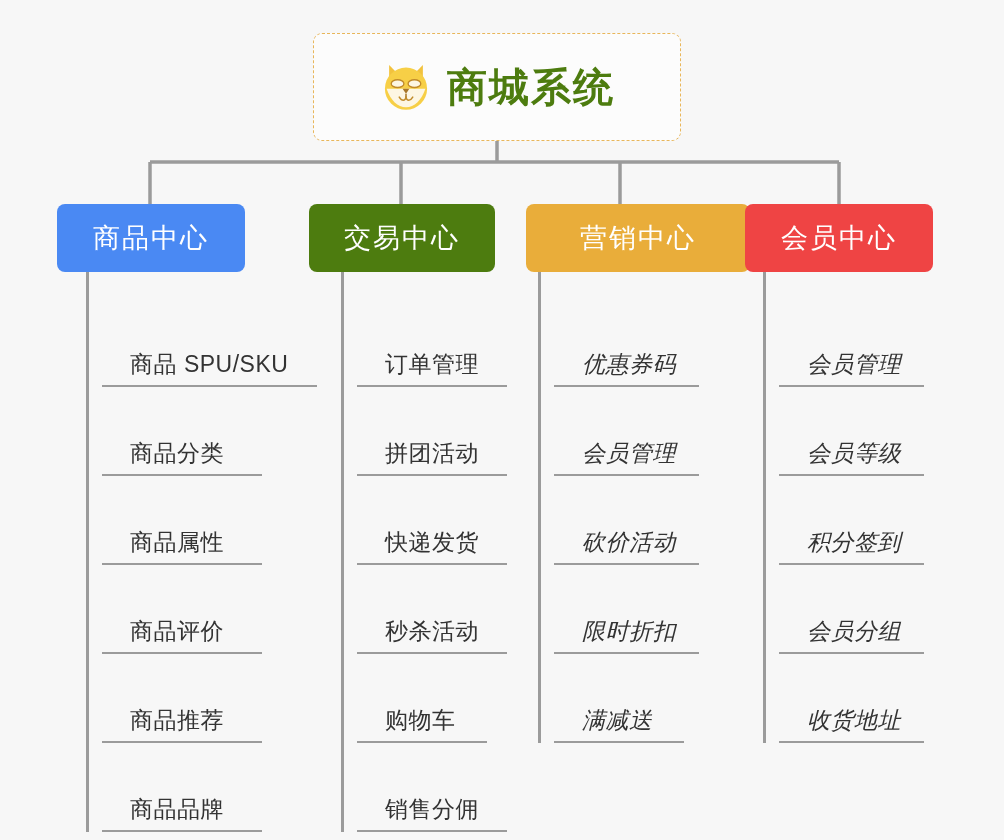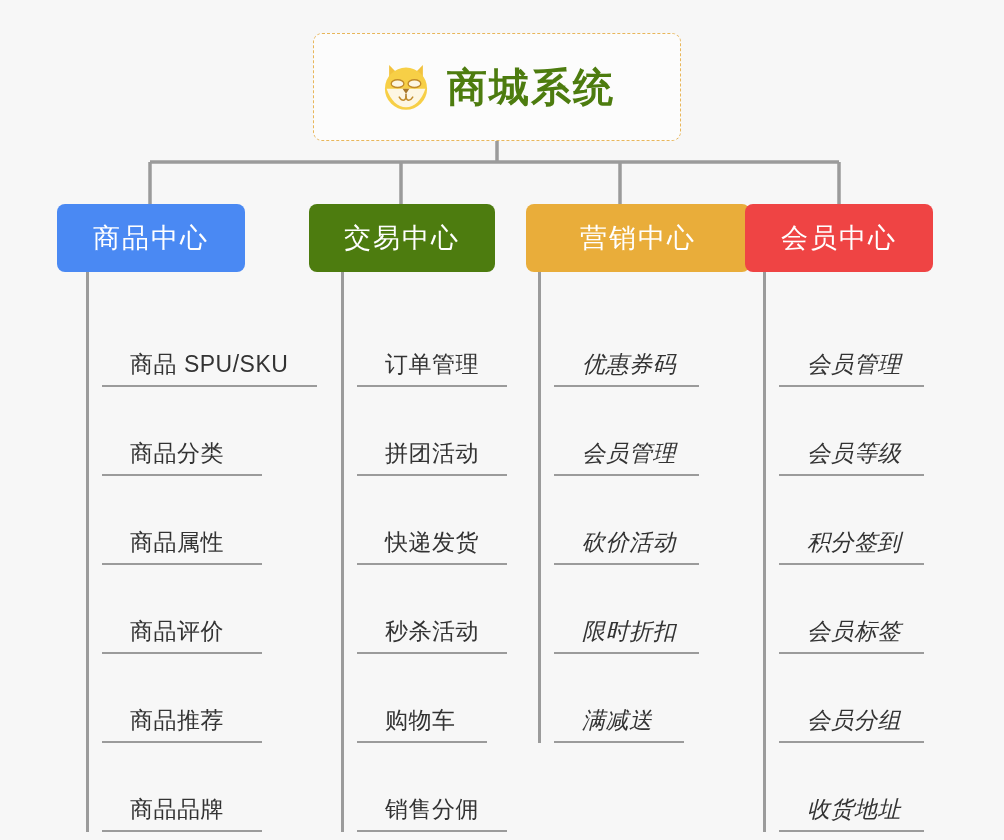--- a/index.html
+++ b/index.html
@@ -274,24 +274,20 @@
           </div>
           <div class="leaf">
             <span class="leaf-label">会员等级</span>
             <span class="leaf-underline u-w-145"></span>
           </div>
           <div class="leaf">
             <span class="leaf-label">积分签到</span>
             <span class="leaf-underline u-w-145"></span>
           </div>
           <div class="leaf">
-            <span class="leaf-label">会员标签</span>
-            <span class="leaf-underline u-w-145"></span>
-          </div>
-          <div class="leaf">
             <span class="leaf-label">会员分组</span>
             <span class="leaf-underline u-w-145"></span>
           </div>
           <div class="leaf">
             <span class="leaf-label">收货地址</span>
             <span class="leaf-underline u-w-145"></span>
           </div>
         </div>
       </div>
     </div>

